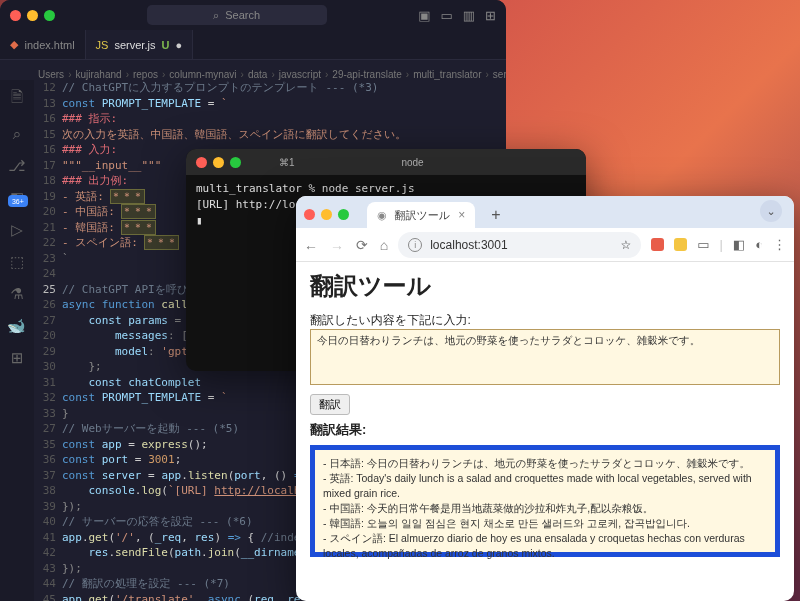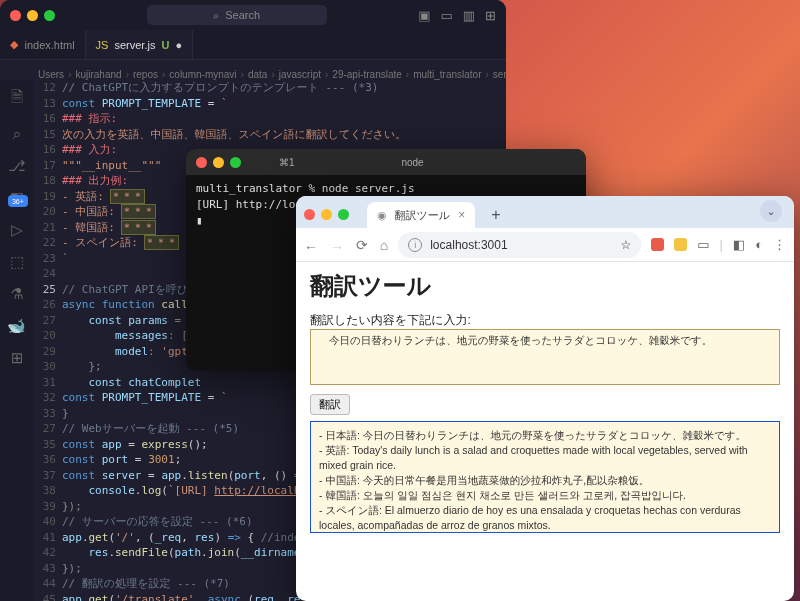--- a/index.html
+++ b/index.html
@@ -129,29 +129,29 @@
     display:flex;align-items:center;justify-content:center;font-size:9px;color:#888;}
   .br-icons { display:flex; gap:10px; align-items:center; font-size:13px; }
   .sq{width:13px;height:13px;border-radius:3px;}
   .br-page {
     flex: 1; padding: 8px 14px; color: #222; font-size: 12px; overflow: hidden;
   }
   .br-page h1 { font-size: 24px; font-weight: 700; margin-bottom: 10px; }
   .br-page h3 { font-size: 13px; font-weight: 700; margin: 6px 0; }
   .br-textarea {
     width: 100%; height: 56px; background: #fff8e1; border: 1px solid #b89b5e;
-    padding: 4px 18px; font-size: 10.5px; color: #333; resize: none;
+    padding: 4px 6px; font-size: 10.5px; color: #333; resize: none;
     font-family: inherit;
   }
   .br-btn {
     margin-top: 6px; padding: 2px 8px; font-size: 11px; background: #efefef;
     border: 1px solid #bbb; border-radius: 3px;
   }
   .br-result {
-    width: 100%; background: #fff8e1; border: 1px solid #1d4ed8;
+    width: 100%; background: #fff8e1; border: 5px solid #1d4ed8;
     padding: 6px 8px; margin-top: 6px; font-size: 10.5px; color: #333;
     line-height: 15px; height: 112px;
   }
 </style>
 </head>
 <body>
 
 <div class="vscode">
   <div class="titlebar">
     <div class="traffic">
@@ -308,15 +308,16 @@
       <span style="color:#666">◧</span>
       <span style="color:#666">◐</span>
       <span style="color:#666">⋮</span>
     </div>
   </div>
   <div class="br-page">
     <h1>翻訳ツール</h1>
     <div>翻訳したい内容を下記に入力:</div>
     <textarea class="br-textarea" id="inputarea" style="">今日の日替わりランチは、地元の野菜を使ったサラダとコロッケ、雑穀米です。</textarea>
     <button class="br-btn">翻訳</button>
+    <h3>翻訳結果:</h3>
     <div class="br-result" id="resultbox">- 日本語: 今日の日替わりランチは、地元の野菜を使ったサラダとコロッケ、雑穀米です。<br>- 英語: Today's daily lunch is a salad and croquettes made with local vegetables, served with mixed grain rice.<br>- 中国語: 今天的日常午餐是用当地蔬菜做的沙拉和炸丸子,配以杂粮饭。<br>- 韓国語: 오늘의 일일 점심은 현지 채소로 만든 샐러드와 고로케, 잡곡밥입니다.<br>- スペイン語: El almuerzo diario de hoy es una ensalada y croquetas hechas con verduras locales, acompañadas de arroz de granos mixtos.</div>
   </div>
 </div>
 
 </body></html>

